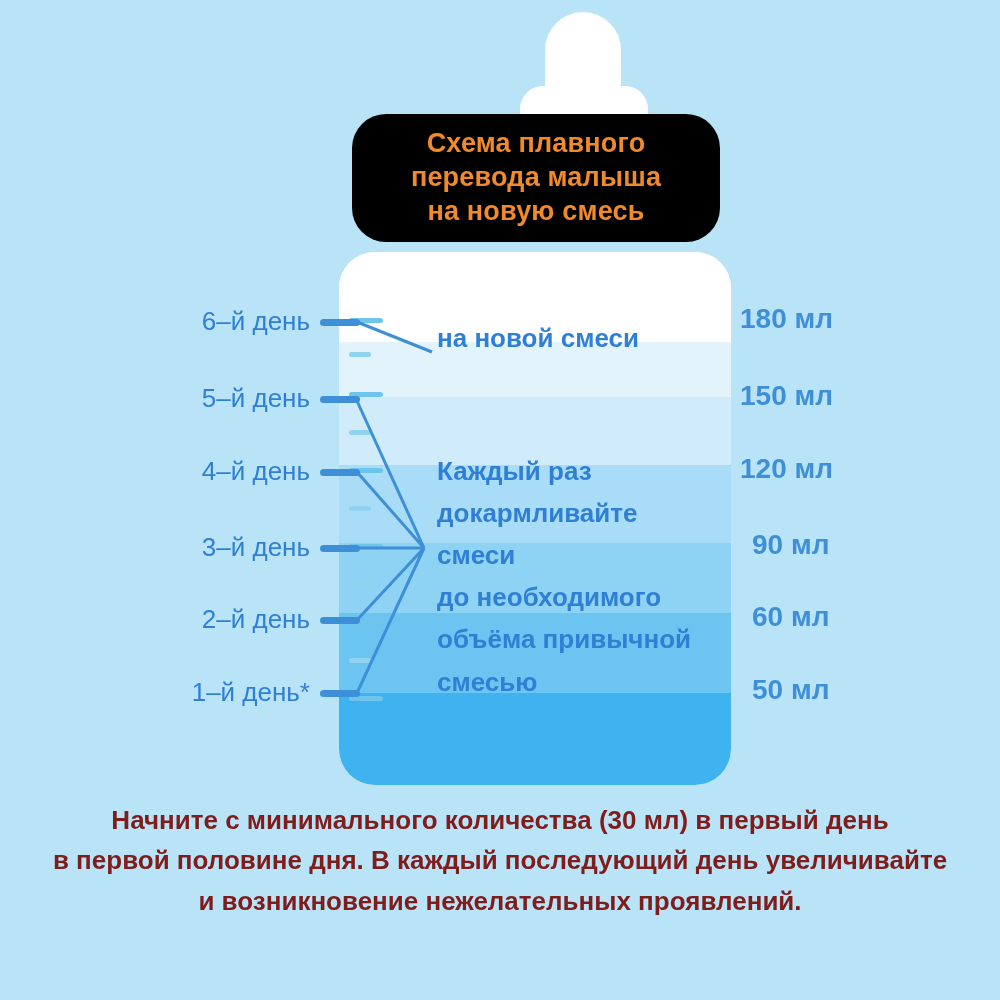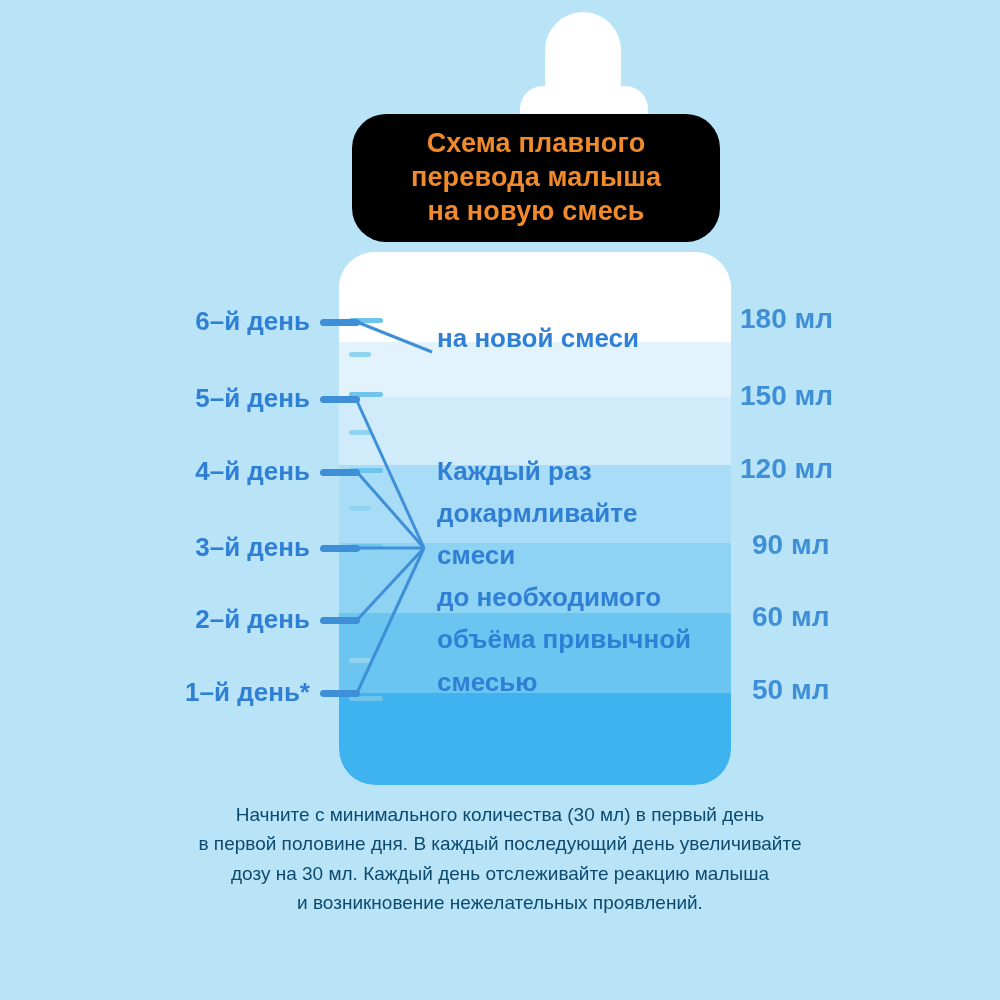--- a/index.html
+++ b/index.html
@@ -94,21 +94,21 @@
     left: 10px;
   }
   .tick.major { width: 34px; background: #6ec4ea; }
   .tick.minor { width: 22px; }
 
   
   .day-label {
     position: absolute;
     color: #2f7fd4;
     font-size: 26px;
-    font-weight: bold;
+    font-weight: normal;
     text-align: right;
     width: 230px;
     left: 80px;
     white-space: nowrap;
   }
   .day-dash {
     position: absolute;
     height: 7px;
     border-radius: 4px;
     background: #3f8fd8;
@@ -153,23 +153,23 @@
     pointer-events: none;
   }
 
   
   .footer {
     position: absolute;
     left: 0;
     top: 800px;
     width: 1000px;
     text-align: center;
-    color: #0c4a6e;
-    font-size: 19px;
-    font-weight: normal;
+    color: #7f1d1d;
+    font-size: 26px;
+    font-weight: bold;
     line-height: 1.55;
   }
   .footer .l { display: block; }
 </style>
 </head>
 <body>
 
 <div id="stage">
 
   <div class="nipple"></div>
@@ -250,17 +250,16 @@
     <span style="display:block">докармливайте</span>
     <span style="display:block">смеси</span>
     <span style="display:block">до необходимого</span>
     <span style="display:block">объёма привычной</span>
     <span style="display:block">смесью</span>
   </div>
 
   <div class="footer">
     <span class="l">Начните с минимального количества (30 мл) в первый день</span>
     <span class="l">в первой половине дня. В каждый последующий день увеличивайте</span>
-    <span class="l">дозу на 30 мл. Каждый день отслеживайте реакцию малыша</span>
     <span class="l">и возникновение нежелательных проявлений.</span>
   </div>
 
 </div>
 
 </body></html>

